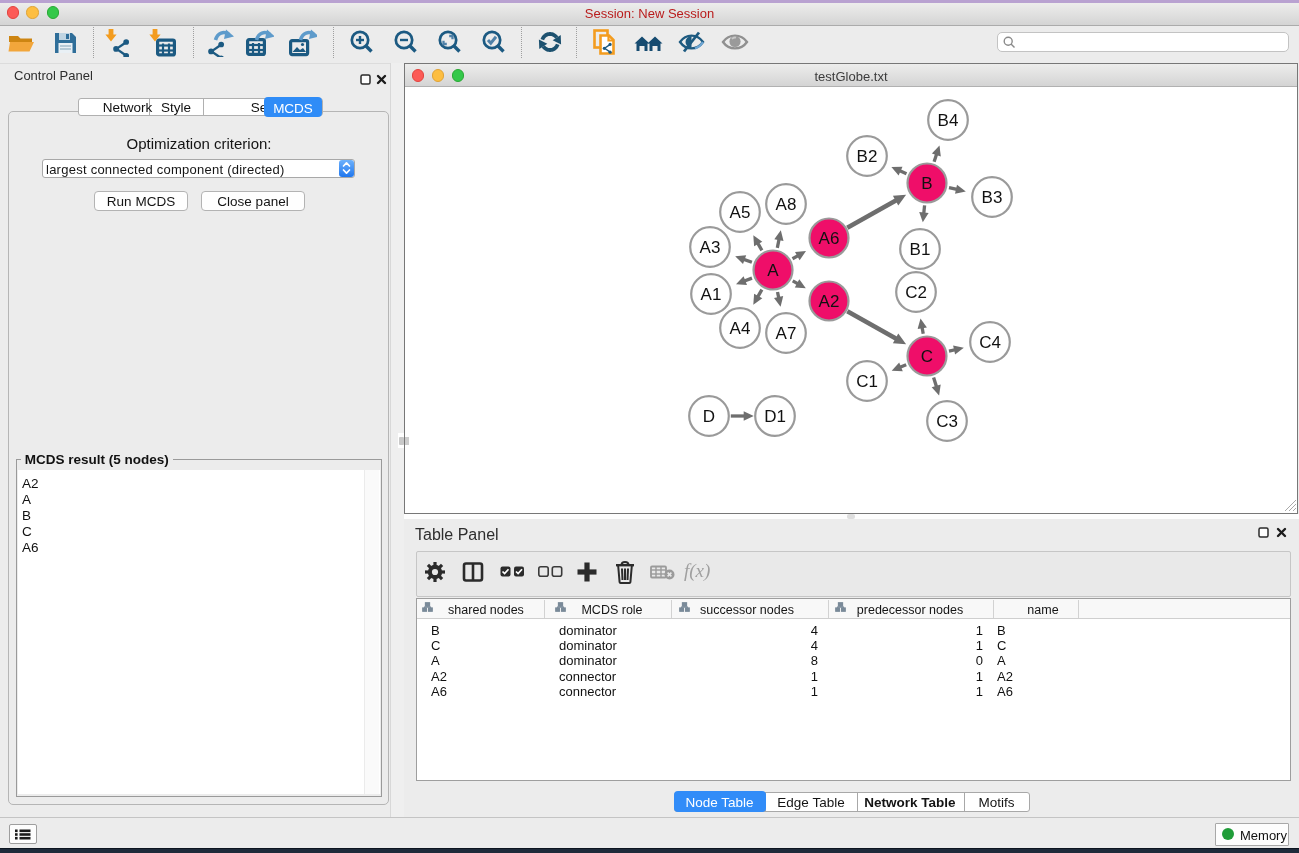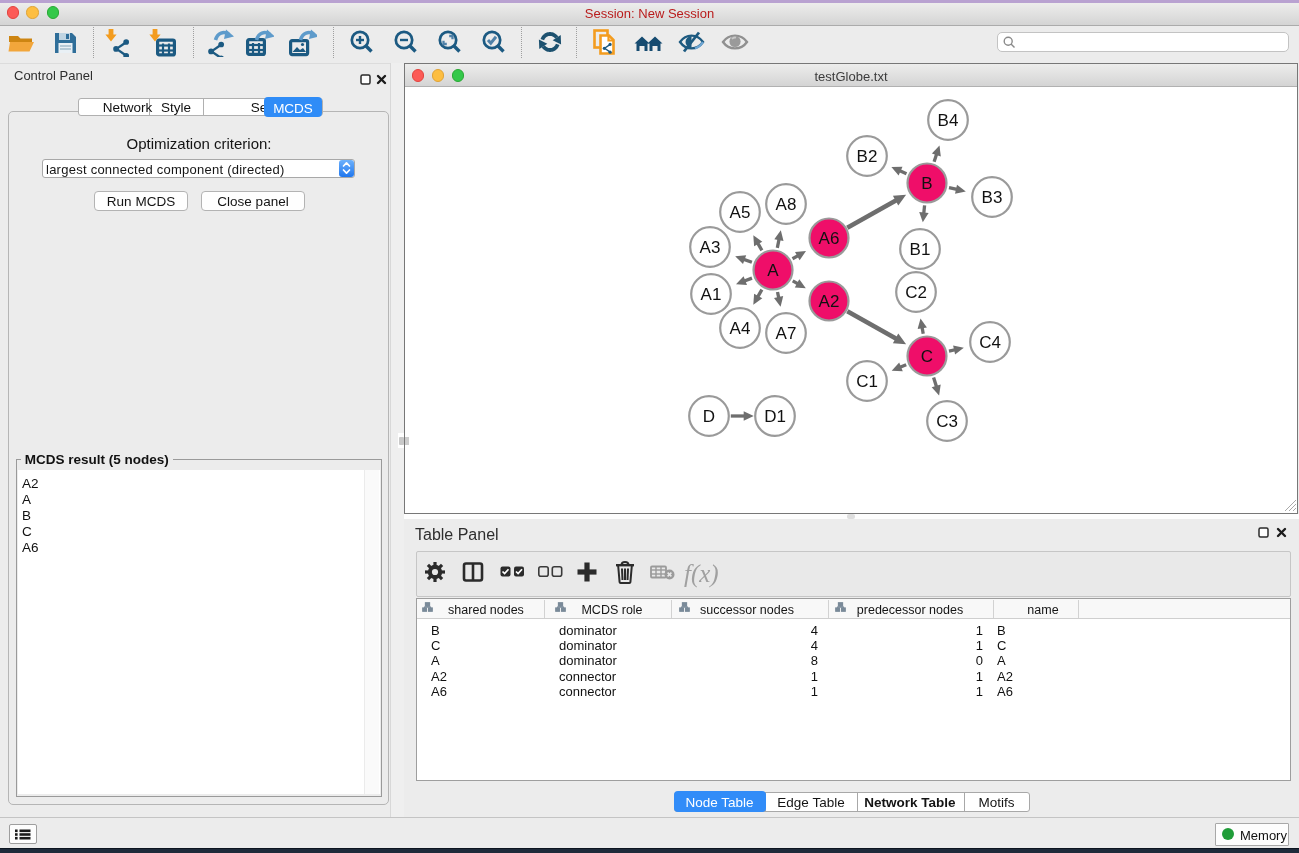--- a/index.html
+++ b/index.html
@@ -382,21 +382,21 @@
         <line x1="1" y1="9" x2="16" y2="9" stroke="#9b9b9b" stroke-width="1.4"></line>
         <line x1="6" y1="2" x2="6" y2="12" stroke="#9b9b9b" stroke-width="1.4"></line>
         <line x1="11" y1="2" x2="11" y2="12" stroke="#9b9b9b" stroke-width="1.4"></line>
         <circle cx="19.5" cy="9.5" r="5" fill="#9b9b9b"></circle>
         <g stroke="#e9e9e9" stroke-width="1.6">
           <line x1="17.6" y1="7.6" x2="21.4" y2="11.4"></line>
           <line x1="21.4" y1="7.6" x2="17.6" y2="11.4"></line>
         </g>
       </g>
     </svg>
-<div class="txt" style="left:684px;top:560px;font-family:'Liberation Serif',serif;font-size:25px;color:#a0a0a0;"><i>f(x)</i></div>
+<div class="txt" style="left:684px;top:560px;font-family:'Liberation Serif',serif;font-size:19px;color:#a0a0a0;"><i>f(x)</i></div>
 <div class="abs" style="left:416px;top:598px;width:875px;height:183px;background:#fff;border:1px solid #9e9e9e;box-sizing:border-box;"></div>
 <div class="abs" style="left:417px;top:599px;width:873px;height:20px;background:#f8f8f8;border-bottom:1px solid #cfcfcf;box-sizing:border-box;"></div>
 <div class="abs" style="left:544px;top:600px;width:1px;height:18px;background:#d2d2d2;"></div>
 <div class="abs" style="left:671px;top:600px;width:1px;height:18px;background:#d2d2d2;"></div>
 <div class="abs" style="left:827.5px;top:600px;width:1px;height:18px;background:#d2d2d2;"></div>
 <div class="abs" style="left:993px;top:600px;width:1px;height:18px;background:#d2d2d2;"></div>
 <div class="abs" style="left:1078px;top:600px;width:1px;height:18px;background:#d2d2d2;"></div>
 <svg class="abs" style="left:421.5px;top:602px;" width="11" height="10" viewBox="0 0 11 10">
       <g fill="none" stroke="#7a8a99" stroke-width="1.3">
         <rect x="3.5" y="0.8" width="4" height="3.4" fill="#7a8a99"></rect>

